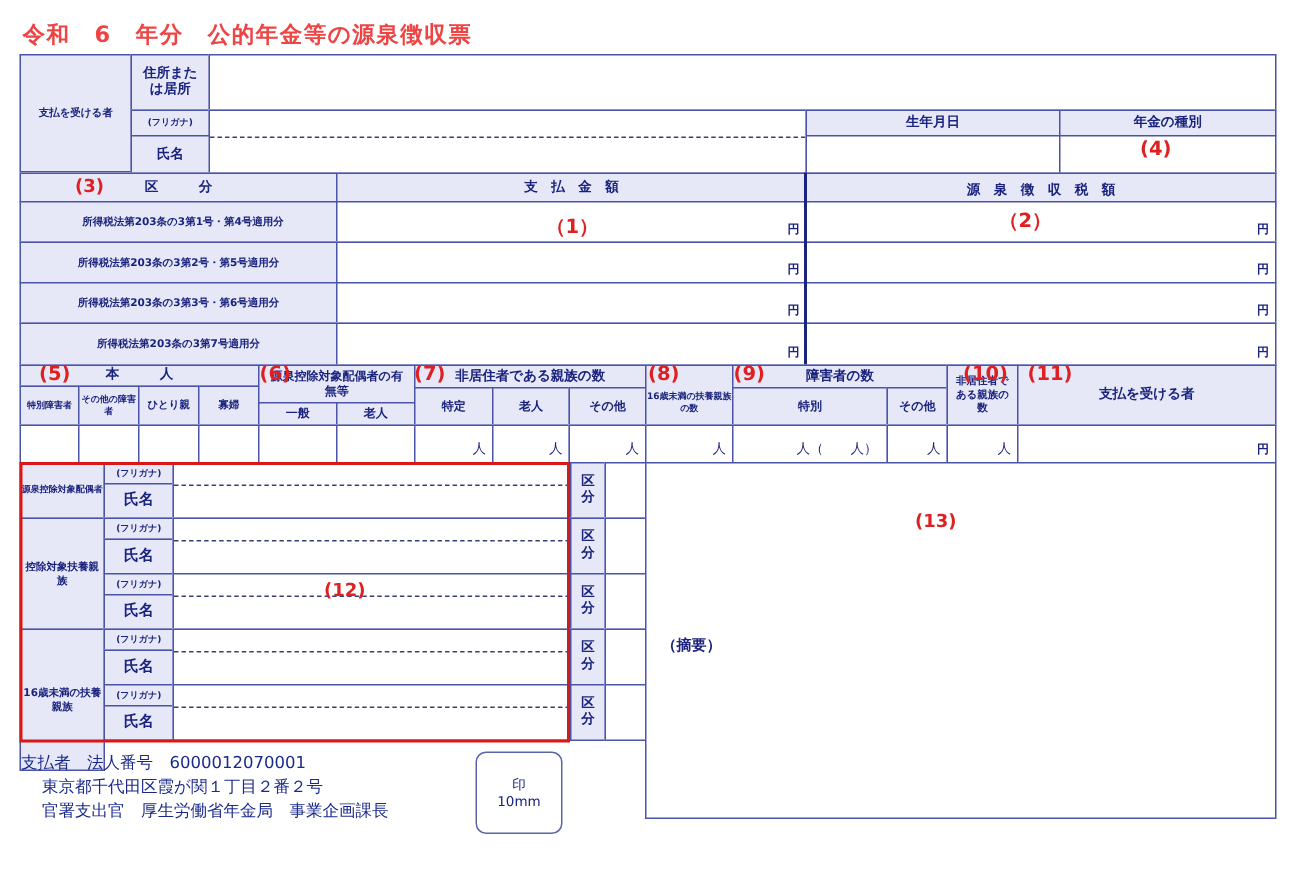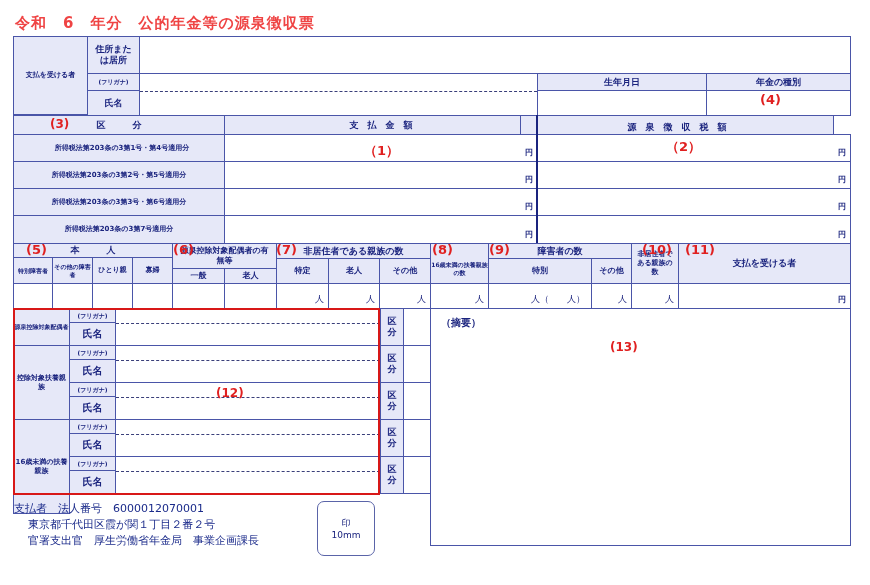--- a/index.html
+++ b/index.html
@@ -47,21 +47,21 @@
 <div class="cell hd t9" style="left:706px;top:73px;width:145px;height:18px;">年金の種別</div>
 <div class="cell" style="left:537px;top:90px;width:170px;height:26px;">
     <span></span>
   </div>
 <div class="cell" style="left:706px;top:90px;width:145px;height:26px;">
     <span></span>
   </div>
 
 <div class="cell hd t9" style="left:13px;top:115px;width:212px;height:20px;">区　　　分</div>
 <div class="cell hd t9" style="left:224px;top:115px;width:314px;height:20px;">支　払　金　額</div>
-<div class="cell hd t9" style="left:520px;top:115px;width:314px;height:24px;">源　泉　徴　収　税　額</div>
+<div class="cell hd t9" style="left:537px;top:115px;width:314px;height:24px;">源　泉　徴　収　税　額</div>
 
 <div class="cell hd t7" style="left:13px;top:134px;width:218px;height:28px;">所得税法第203条の3第1号・第4号適用分</div>
 <div class="cell" style="left:224px;top:134px;width:314px;height:28px;">
     <span></span>
     <span class="yen">円</span>
   </div>
 <div class="cell" style="left:537px;top:134px;width:314px;height:28px;">
     <span></span>
     <span class="yen">円</span>
   </div>
@@ -206,21 +206,21 @@
 <div class="cell hd t10" style="left:69px;top:470px;width:47px;height:24px;">氏名</div>
 <div class="cell" style="left:115px;top:456px;width:266px;height:38px;">
     <div class="dash" style="top:14px;"></div>
   </div>
 <div class="cell hd t9" style="left:380px;top:456px;width:24px;height:38px;flex-direction:column;">
     <span>区</span>
     <span>分</span>
   </div>
 <div class="cell" style="left:403px;top:456px;width:28px;height:38px;"></div>
 
-<div class="cell" style="left:430px;top:308px;width:421px;height:238px;align-items:flex-start;justify-content:flex-start;">
+<div class="cell" style="left:430px;top:308px;width:421px;height:238px;align-items:center;justify-content:flex-start;">
   <span class="t10" style="margin:8px 0 0 10px;font-weight:bold;color:#1a237e;">（摘要）</span>
 </div>
 
 <div class="redbox" style="left:13px;top:308px;width:367px;height:187px;"></div>
 
 <div class="payer" style="left:14px;top:501px;">支払者　法人番号　6000012070001</div>
 <div class="payer" style="left:28px;top:517px;">東京都千代田区霞が関１丁目２番２号</div>
 <div class="payer" style="left:28px;top:533px;">官署支出官　厚生労働省年金局　事業企画課長</div>
 <div class="stamp" style="left:317px;top:501px;width:58px;height:55px;">
   <span>印</span>

